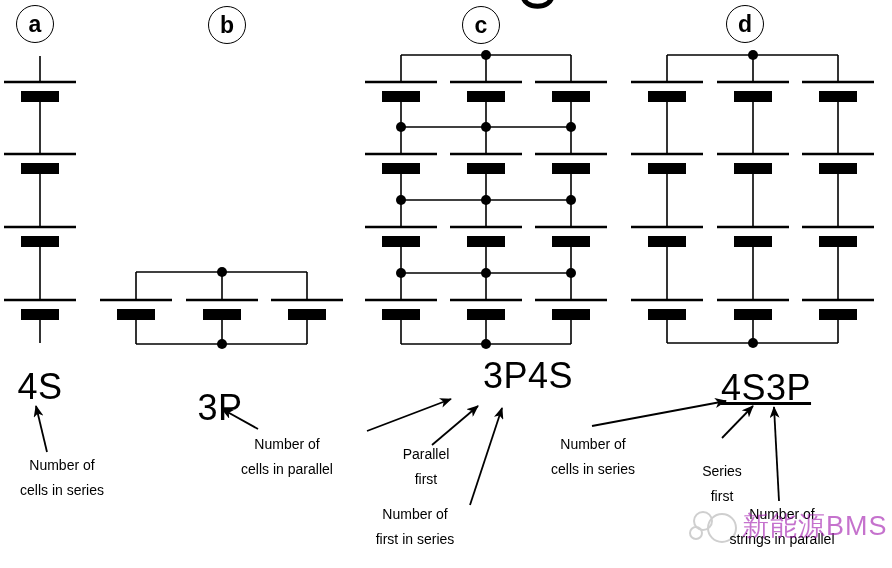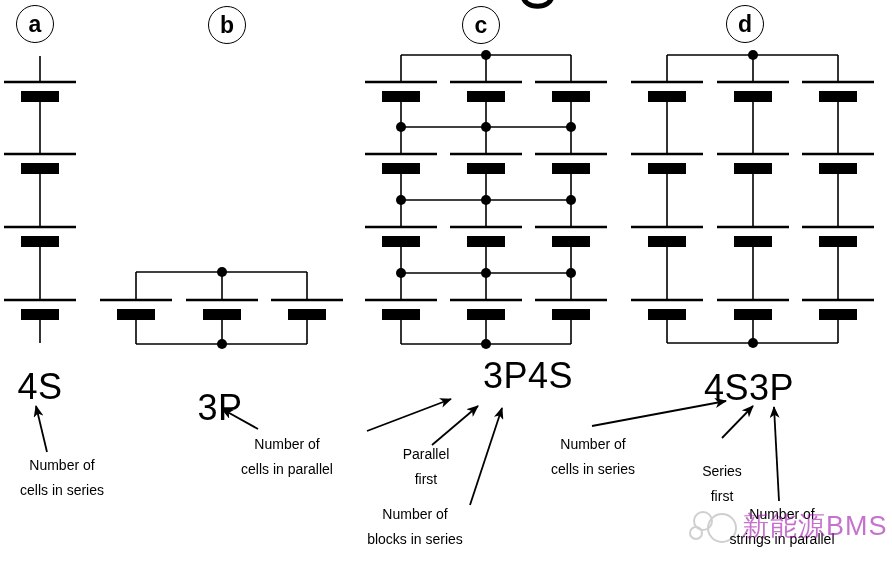--- a/index.html
+++ b/index.html
@@ -189,37 +189,37 @@
     </svg>
 
   <div class="badge" style="left:16px;top:5px;">a</div>
   <div class="badge" style="left:208px;top:6px;">b</div>
   <div class="badge" style="left:462px;top:6px;">c</div>
   <div class="badge" style="left:726px;top:5px;">d</div>
 
   <div class="cfg" style="left:40px;top:371px;">4S</div>
   <div class="cfg" style="left:220px;top:392px;">3P</div>
   <div class="cfg" style="left:491px;top:360px;margin-left:37px;">3P4S</div>
-  <div class="cfg" style="left:749px;top:372px;">4S3P</div>
+  <div class="cfg" style="left:766px;top:372px;text-decoration:underline;">4S3P</div>
 
   <div class="ann" style="left:62px;top:453px;">
     <div>Number of</div>
     <div>cells in series</div>
   </div>
   <div class="ann" style="left:287px;top:432px;">
     <div>Number of</div>
     <div>cells in parallel</div>
   </div>
   <div class="ann" style="left:426px;top:442px;text-align:center;">
     <div>Parallel</div>
     <div>first</div>
   </div>
   <div class="ann" style="left:415px;top:502px;">
     <div>Number of</div>
-    <div>blocks in series</div>
+    <div>first in series</div>
   </div>
   <div class="ann" style="left:593px;top:432px;">
     <div>Number of</div>
     <div>cells in series</div>
   </div>
   <div class="ann" style="left:722px;top:443px;margin-top:16px;">
     <div>Series</div>
     <div>first</div>
   </div>
   <div class="ann" style="left:782px;top:502px;">

